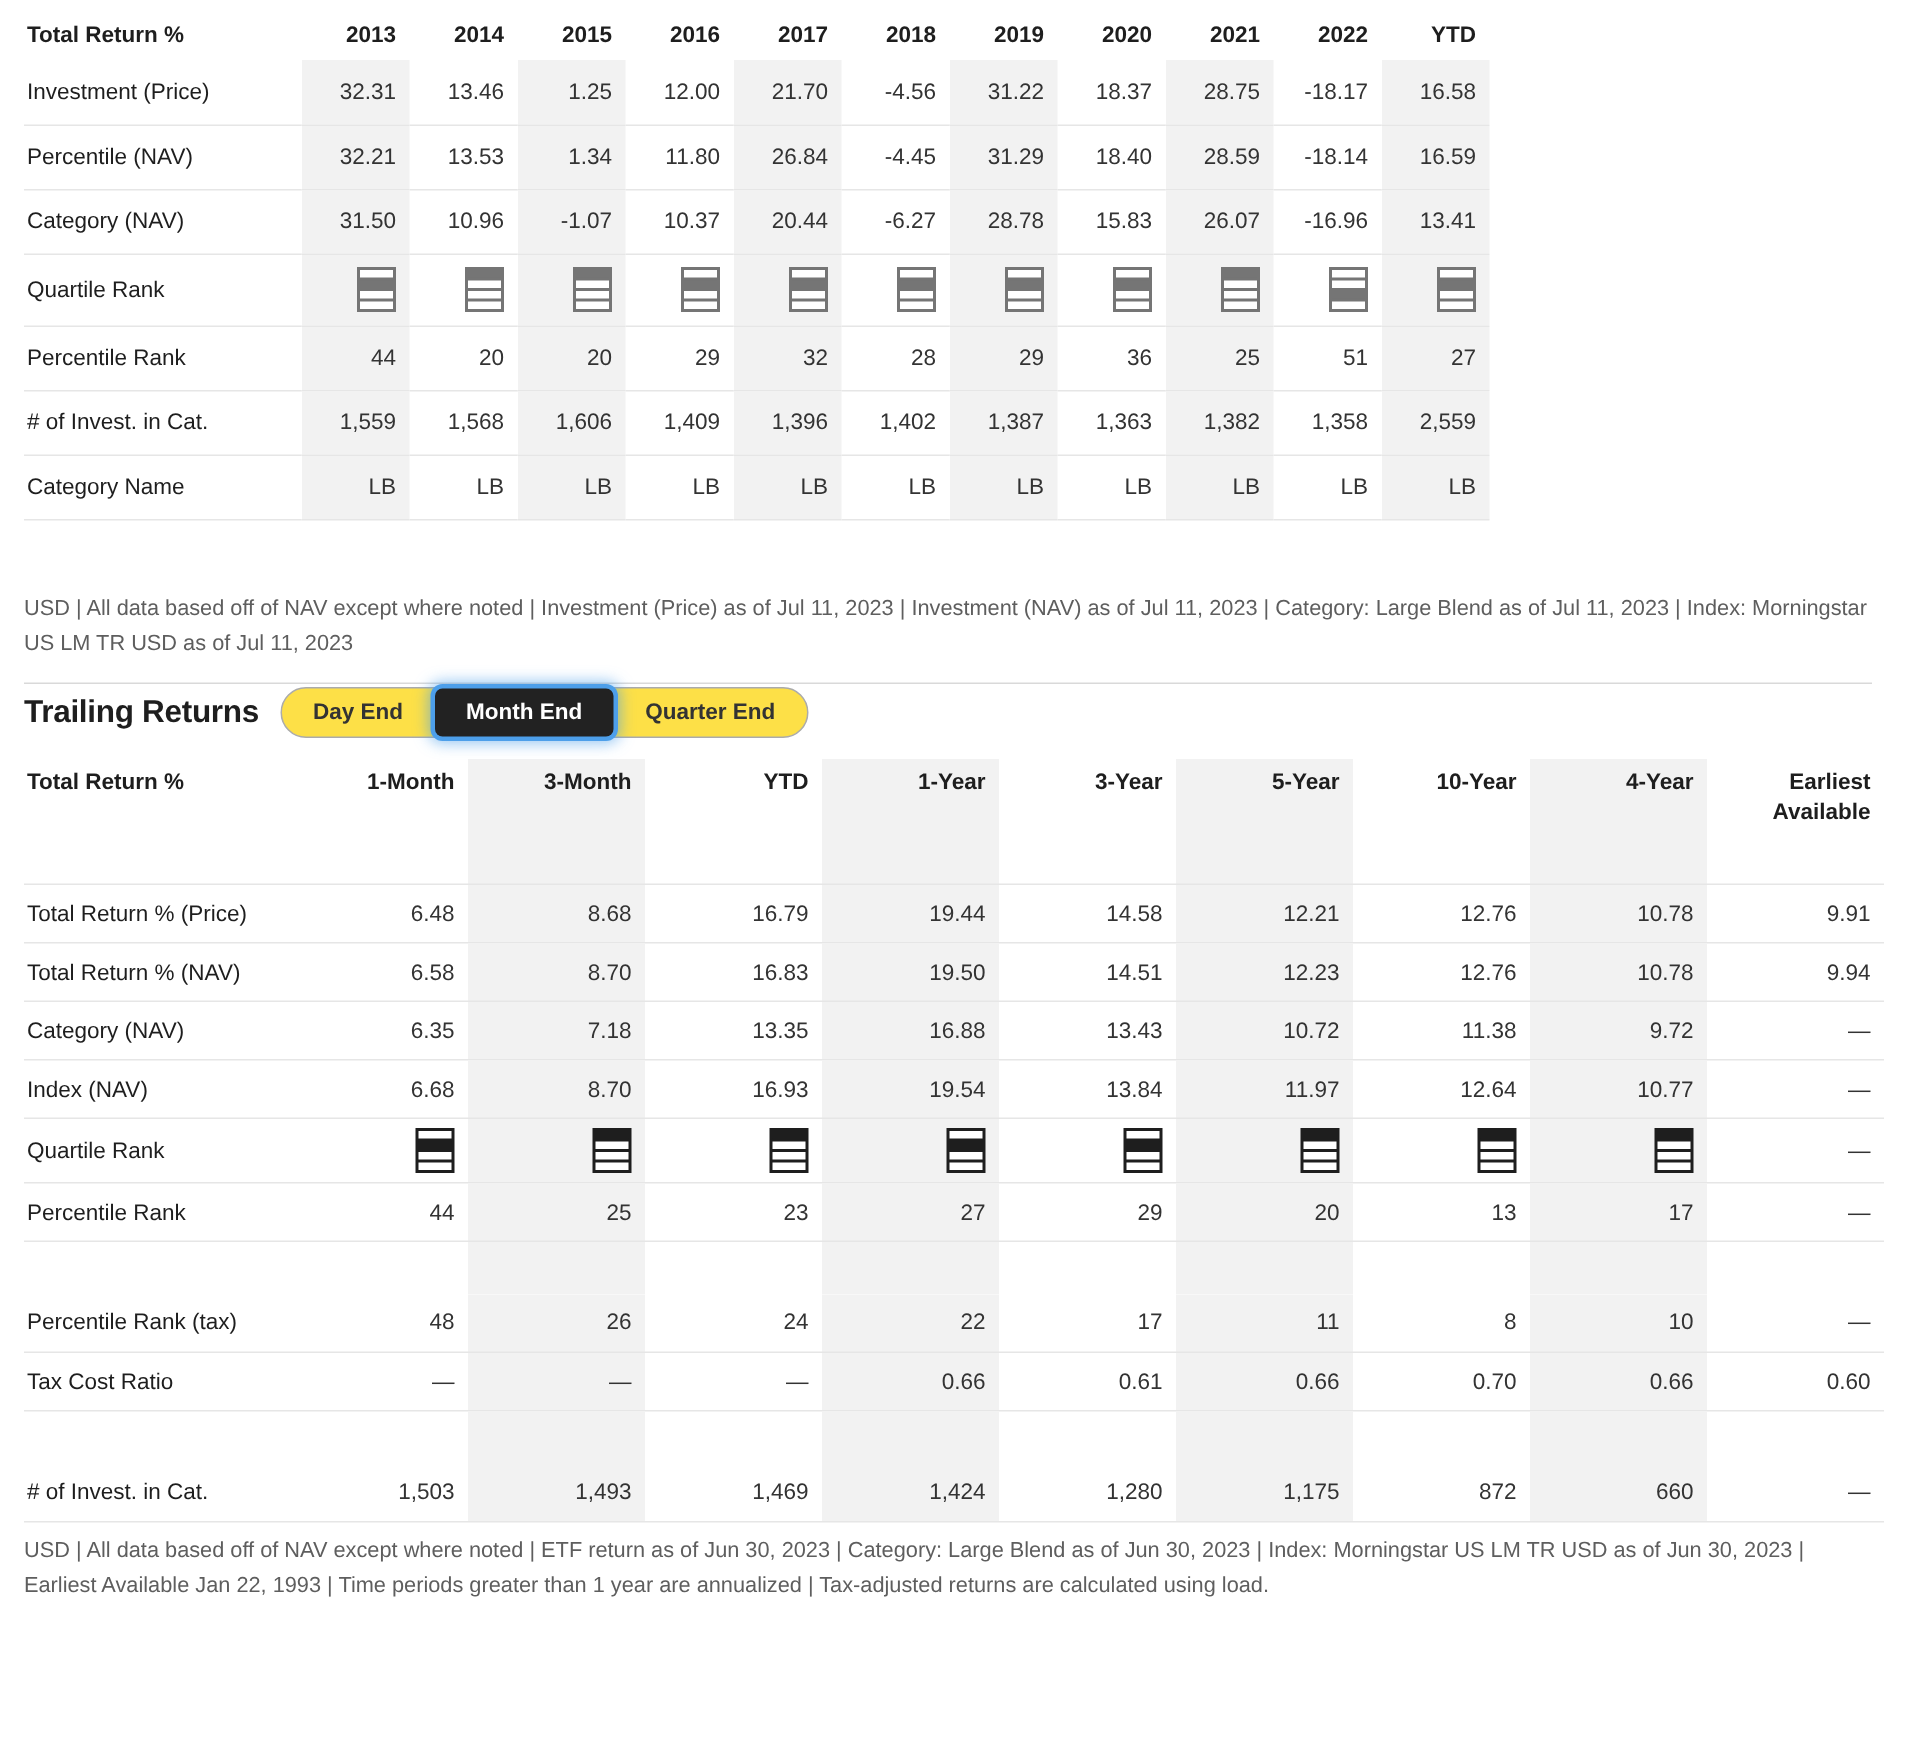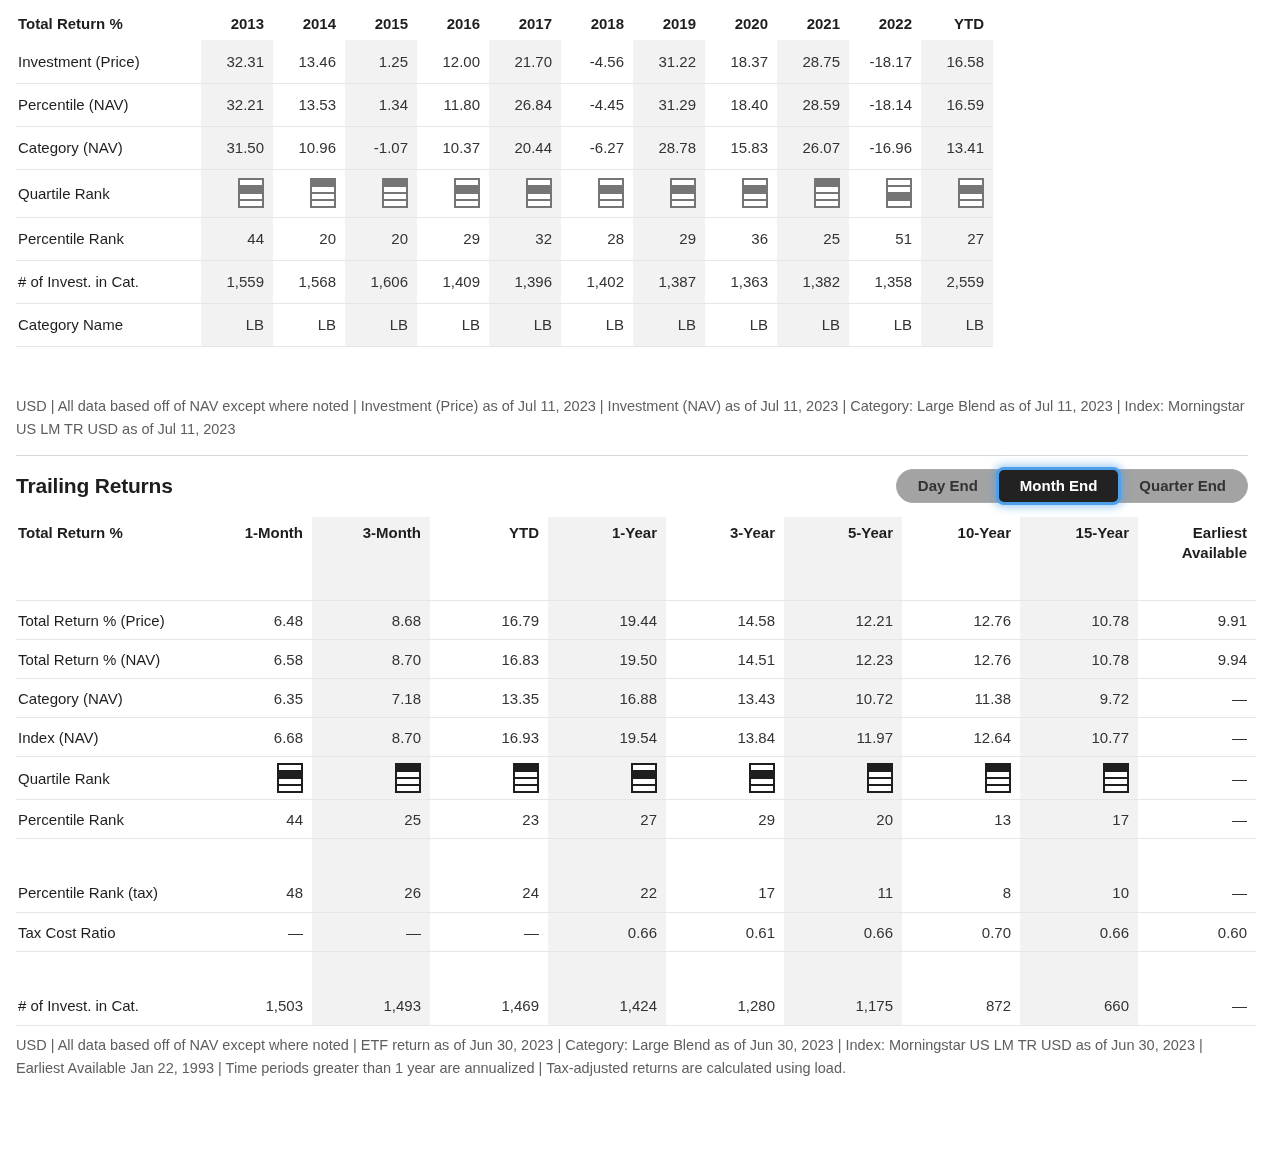--- a/index.html
+++ b/index.html
@@ -32,25 +32,25 @@
   
   .footnote {
     color: #5e5e5e; font-size: 14.5px; line-height: 23px;
     margin-top: 48px; max-width: 1248px;
   }
   .footnote.bottom { margin-top: 8px; }
 
   .divider { border: none; border-top: 1px solid #d9d9d9; margin: 14px 0 0 0; }
 
   
-  .trailing-head { display: flex; align-items: center; gap: 14px; margin-top: 11px; height: 38px; justify-content: space-between; }
+  .trailing-head { display: flex; align-items: center; gap: 14px; height: 38px; }
   .trailing-title { font-size: 21px; font-weight: 700; letter-spacing: -0.2px; }
   .segmented {
     display: inline-flex; align-items: stretch; height: 34px;
-    border: 1px solid #ababab; border-radius: 18px; background: #a3a3a3;
+    border: 1px solid #ababab; border-radius: 18px; background: #fde047;
   }
   .seg-btn {
     appearance: none; border: none; background: transparent; cursor: pointer;
     font-family: inherit; font-size: 15px; font-weight: 700; color: #333;
     padding: 0 21px; height: 100%; border-radius: 18px;
   }
   .seg-btn.active {
     background: #222; color: #fff; border-radius: 5px; position: relative; z-index: 1;
     box-shadow: 0 0 0 3px #4d9fea, 0 0 9px 5px rgba(77,159,234,0.55);
   }
@@ -298,21 +298,21 @@
         <thead>
           <tr>
             <th class="lbl">Total Return %</th>
             <th>1-Month</th>
             <th class="stripe">3-Month</th>
             <th>YTD</th>
             <th class="stripe">1-Year</th>
             <th>3-Year</th>
             <th class="stripe">5-Year</th>
             <th>10-Year</th>
-            <th class="stripe">15-Year</th>
+            <th class="stripe">4-Year</th>
             <th>Earliest
 Available</th>
           </tr>
         </thead>
         <tbody>
           <tr>
             <td class="lbl">Total Return % (Price)</td>
             <td>6.48</td>
             <td class="stripe">8.68</td>
             <td>16.79</td>

